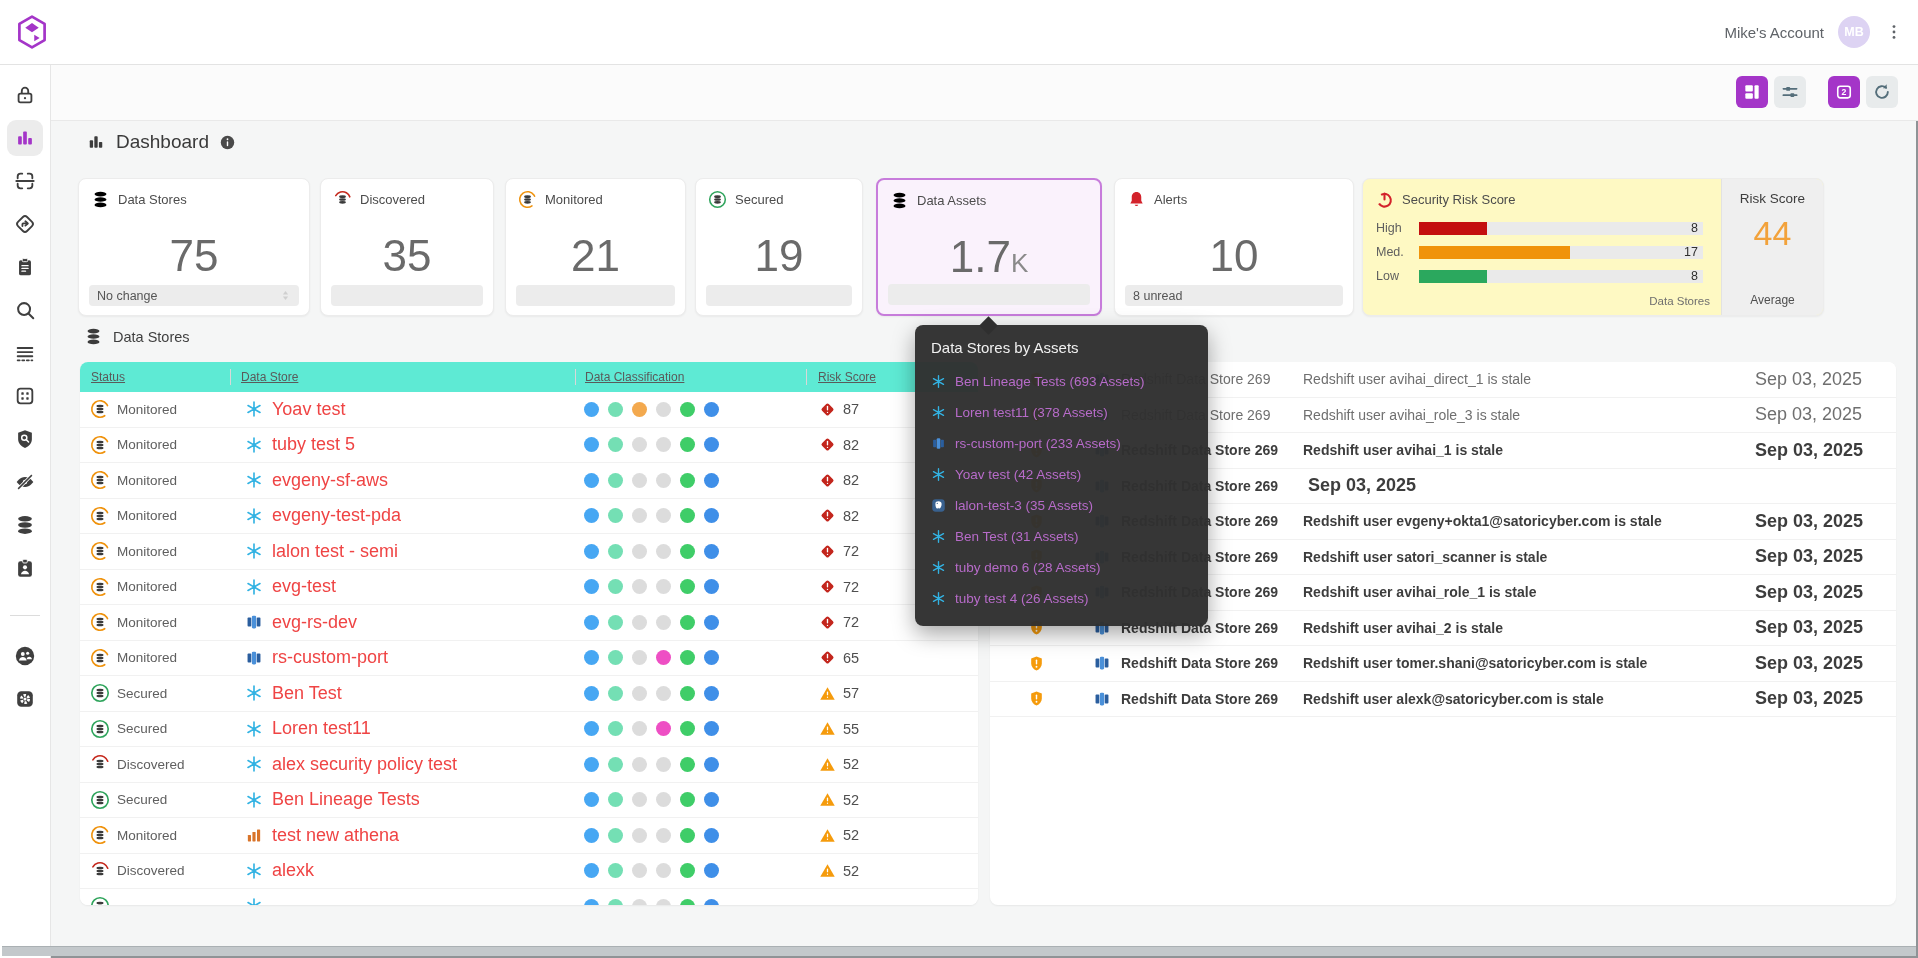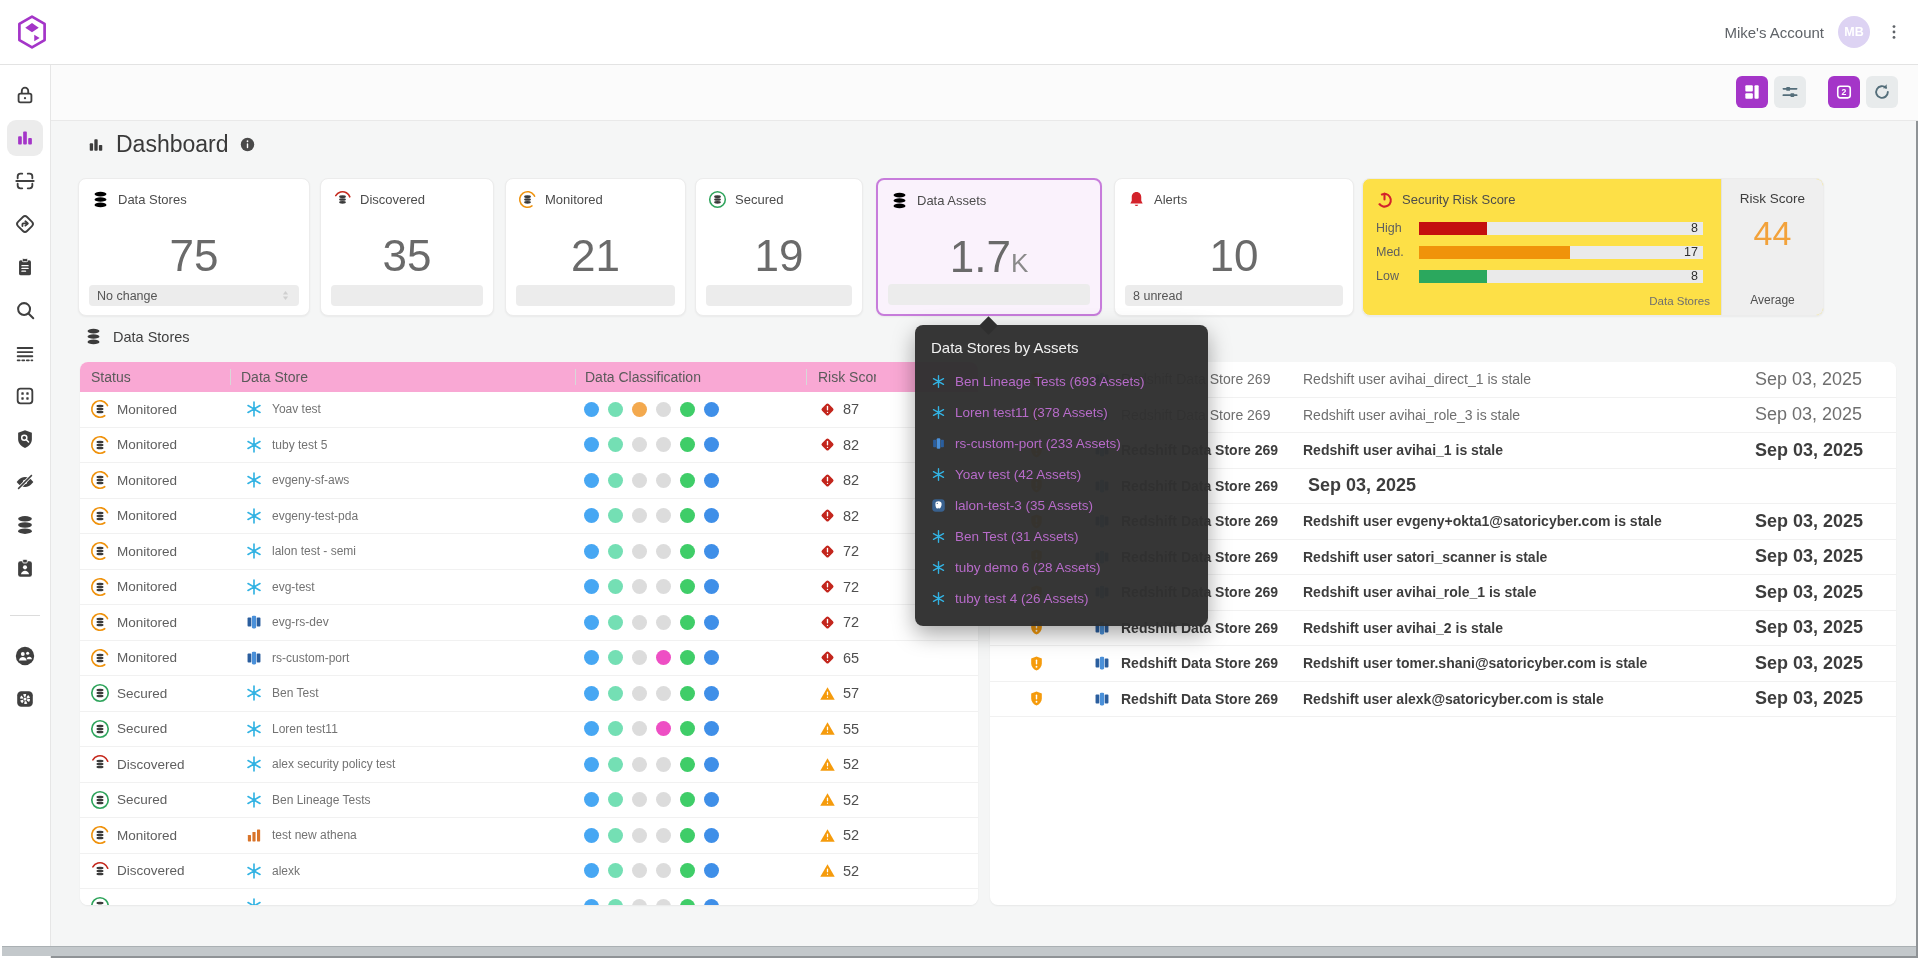--- a/index.html
+++ b/index.html
@@ -23,33 +23,33 @@
   .ic svg{width:100%;height:100%;display:block;}
   
   .toolstrip{position:absolute;left:50px;top:64px;right:0;height:56px;background:#fbfbfb;border-bottom:1px solid #e9e9e9;}
   .tool-btns{position:absolute;right:20px;top:12px;display:flex;align-items:center;}
   .tbtn{width:32px;height:32px;border-radius:6px;display:flex;align-items:center;justify-content:center;margin-left:6px;cursor:pointer;}
   .tbtn.primary{background:#a435c8;color:#fff;}
   .tbtn.plain{background:#e8ebec;color:#546e7a;}
   .tbtn.gap{margin-left:22px;}
   
   .page-title-row{position:absolute;left:86px;top:131px;display:flex;align-items:center;gap:10px;}
-  .page-title{font-size:23px;color:#3a3a3a;}
+  .page-title{font-size:19px;color:#3a3a3a;}
   
   .card{position:absolute;top:178px;height:138px;background:#fff;border:1px solid #ececec;border-radius:8px;
     box-shadow:0 1px 2px rgba(0,0,0,.05);box-sizing:border-box;cursor:pointer;}
   .card.selected{border:2px solid #c77cdb;background:#faf2fc;}
   .card-head{display:flex;align-items:center;gap:8px;padding:11px 12px 0 12px;}
   .card-label{font-size:13px;color:#4c4c4c;}
   .card-value{position:absolute;left:0;right:0;top:52px;text-align:center;font-size:44px;color:#6a6a6a;}
   .card-value .suffix{font-size:26px;color:#8a8a8a;}
   .pill{position:absolute;left:10px;right:10px;bottom:9px;height:21px;background:#ececec;border-radius:4px;
     display:flex;align-items:center;font-size:12.5px;color:#555;padding:0 6px 0 8px;box-sizing:border-box;justify-content:space-between;}
   
-  .risk-card{position:absolute;left:1362px;top:178px;width:462px;height:138px;background:#fde047;border:1px solid #ececec;
+  .risk-card{position:absolute;left:1362px;top:178px;width:462px;height:138px;background:#fef9c3;border:1px solid #ececec;
     border-radius:8px;box-shadow:0 1px 2px rgba(0,0,0,.05);box-sizing:border-box;}
   .risk-bars{position:absolute;left:13px;top:42px;right:120px;}
   .risk-row{display:flex;align-items:center;margin-bottom:10px;}
   .risk-label{width:43px;font-size:12.5px;color:#5f5f5f;}
   .risk-track{position:relative;flex:1;height:13px;background:#eaeaea;}
   .risk-fill{height:100%;}
   .risk-num{position:absolute;right:5px;top:0;font-size:12.5px;color:#2f2f2f;line-height:13px;}
   .risk-footer{position:absolute;right:113px;bottom:8px;font-size:11.5px;color:#6f6f6f;}
   .risk-side{position:absolute;right:0;top:0;bottom:0;width:101px;background:#efefef;border-left:1px solid #e2e2e2;
     border-radius:0 7px 7px 0;text-align:center;}
@@ -57,39 +57,39 @@
   .risk-side-score{margin-top:8px;font-size:34px;color:#f2a23b;}
   .risk-side-sub{position:absolute;bottom:8px;left:0;right:0;font-size:12px;color:#4f4f4f;}
   
   .section-head{position:absolute;left:84px;top:327px;display:flex;align-items:center;gap:10px;}
   .section-title{font-size:14.5px;color:#3f3f3f;}
   
   .tcard{position:absolute;top:362px;height:543px;background:#fff;border-radius:8px;overflow:hidden;
     box-shadow:0 1px 2px rgba(0,0,0,.06);}
   .tcard.left{left:80px;width:898px;}
   .tcard.right{left:990px;width:906px;}
-  .thead{display:grid;height:30px;background:#f9a8d4;align-items:center;font-size:14px;color:#5a5a5a;}
+  .thead{display:grid;height:30px;background:#5eead4;align-items:center;font-size:12px;color:#5a5a5a;text-decoration:underline;}
   .tcard.left .thead, .tcard.left .trow{grid-template-columns:150px 345px 231px 1fr;}
   .tcard.right .thead, .tcard.right .trow{grid-template-columns:100px 203px 447px 1fr;}
   .th{position:relative;height:100%;display:flex;align-items:center;white-space:nowrap;overflow:hidden;}
   .th:not(:first-child)::before{content:"";position:absolute;left:0;top:7px;bottom:7px;border-left:1px solid #d8d8d8;}
   .tcard.left .th:nth-child(1){padding-left:11px;}
   .tcard.left .th:nth-child(2){padding-left:11px;}
   .tcard.left .th:nth-child(3){padding-left:10px;}
   .tcard.left .th:nth-child(4){padding-left:12px;}
   .tcard.right .th:nth-child(1){padding-left:38px;}
   .tcard.right .th:nth-child(2){padding-left:31px;}
   .tcard.right .th:nth-child(3){padding-left:10px;}
   .tcard.right .th:nth-child(4){padding-left:15px;}
   .trunc{display:inline-block;max-width:58px;overflow:hidden;white-space:nowrap;}
   .trow{display:grid;height:35.5px;align-items:center;border-bottom:1px solid #f1f1f1;box-sizing:border-box;background:#fff;}
   .cell{display:flex;align-items:center;height:100%;overflow:hidden;white-space:nowrap;}
   .c-status{padding-left:10px;gap:7px;font-size:13.5px;color:#5f5f5f;}
   .c-store{padding-left:15px;gap:9px;}
-  .store-link{font-size:12px;color:#737373;cursor:pointer;}
+  .store-link{font-size:18px;color:#ef4444;cursor:pointer;}
   .c-dots{padding-left:9px;gap:9px;}
   .dot{width:15px;height:15px;border-radius:50%;flex:none;}
   .c-risk{padding-left:13px;gap:7px;font-size:14.5px;color:#4f4f4f;}
   .c-ashield{padding-left:38px;}
   .c-astore{padding-left:3px;gap:10px;font-size:14px;color:#6f6f6f;}
   .c-alert{padding-left:10px;font-size:14px;color:#6f6f6f;}
   .c-time{padding-left:15px;font-size:18px;color:#6f6f6f;}
   .trow.unread .c-astore,.trow.unread .c-alert,.trow.unread .c-time{font-weight:bold;color:#3d3d3d;}
   
   .popover{position:absolute;left:915px;top:325px;width:293px;background:rgba(47,47,47,0.97);border-radius:8px;

